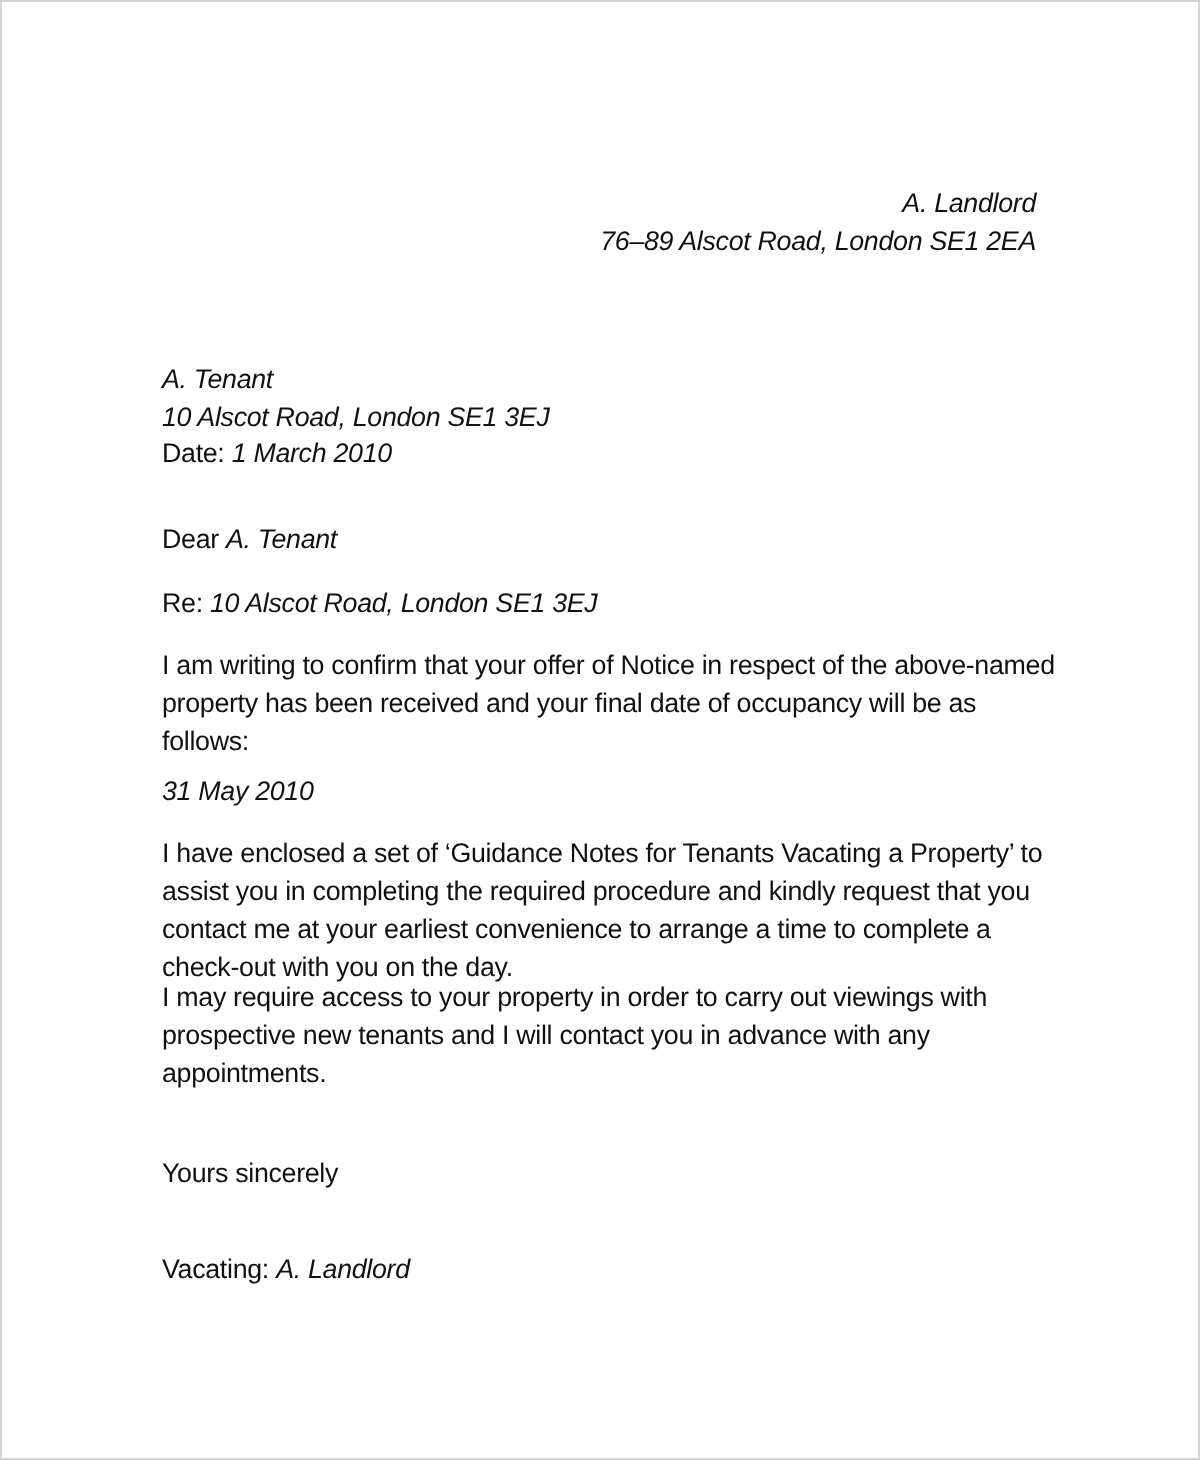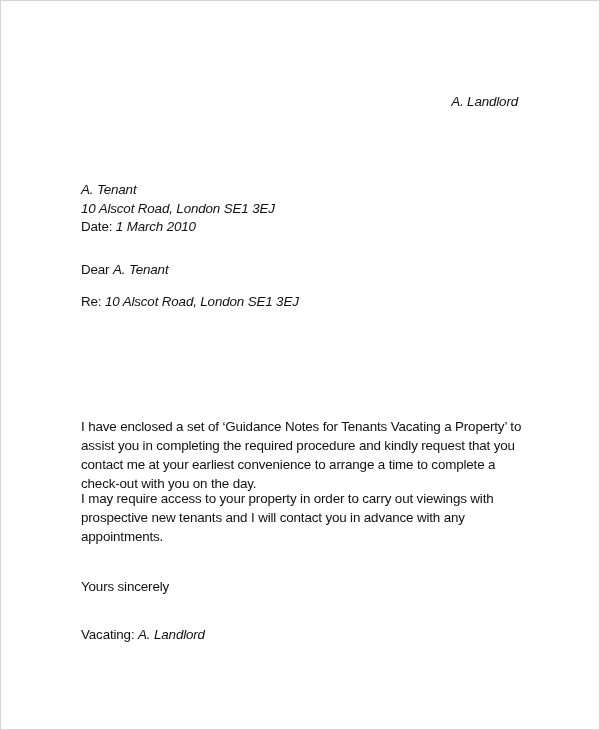--- a/index.html
+++ b/index.html
@@ -50,40 +50,43 @@
     .closing { top: 576px; }
     .signature { top: 624px; }
   </style>
 </head>
 <body>
 
 <div class="page">
 
   <div class="sender">
     <div>A. Landlord</div>
+    <div>76–89 Alscot Road, London SE1 2EA</div>
   </div>
 
   <div class="block recipient">
     <div>A. Tenant</div>
     <div>10 Alscot Road, London SE1 3EJ</div>
   </div>
 
   <div class="block date-line">
     <span>Date: </span><span class="it">1 March 2010</span>
   </div>
 
   <div class="block salutation">
     <span>Dear </span><span class="it">A. Tenant</span>
   </div>
 
   <div class="block re-line">
     <span>Re: </span><span class="it">10 Alscot Road, London SE1 3EJ</span>
   </div>
 
+  <div class="block para1">I am writing to confirm that your offer of Notice in respect of the above-named property has been received and your final date of occupancy will be as follows:</div>
 
+  <div class="block final-date">31 May 2010</div>
 
   <div class="block para2">I have enclosed a set of ‘Guidance Notes for Tenants Vacating a Property’ to assist you in completing the required procedure and kindly request that you contact me at your earliest convenience to arrange a time to complete a check-out with you on the day.</div>
 
   <div class="block para3">I may require access to your property in order to carry out viewings with prospective new tenants and I will contact you in advance with any appointments.</div>
 
 
   <div class="block closing">Yours sincerely</div>
 
   <div class="block signature">
     <span>Vacating: </span><span class="it">A. Landlord</span>

